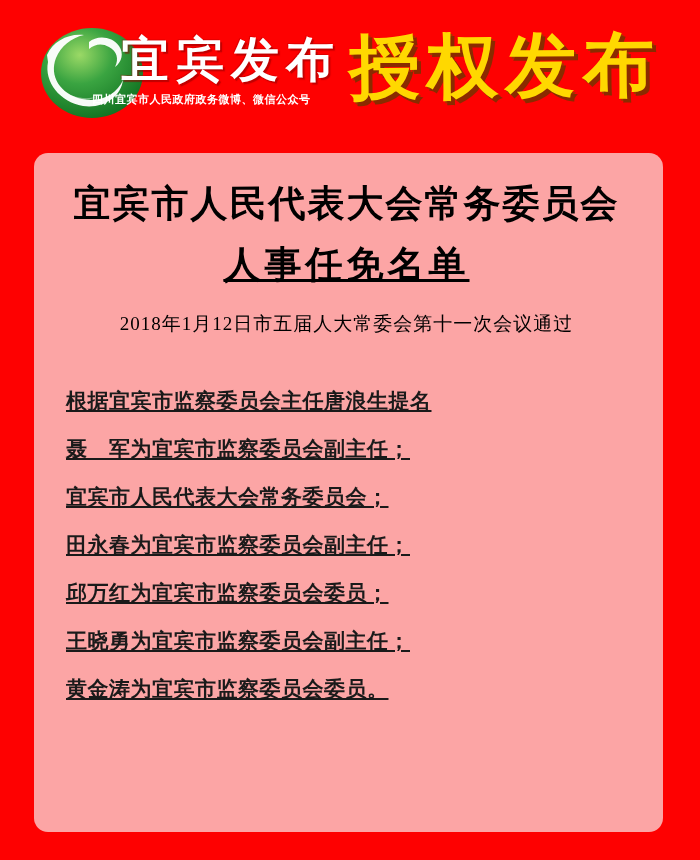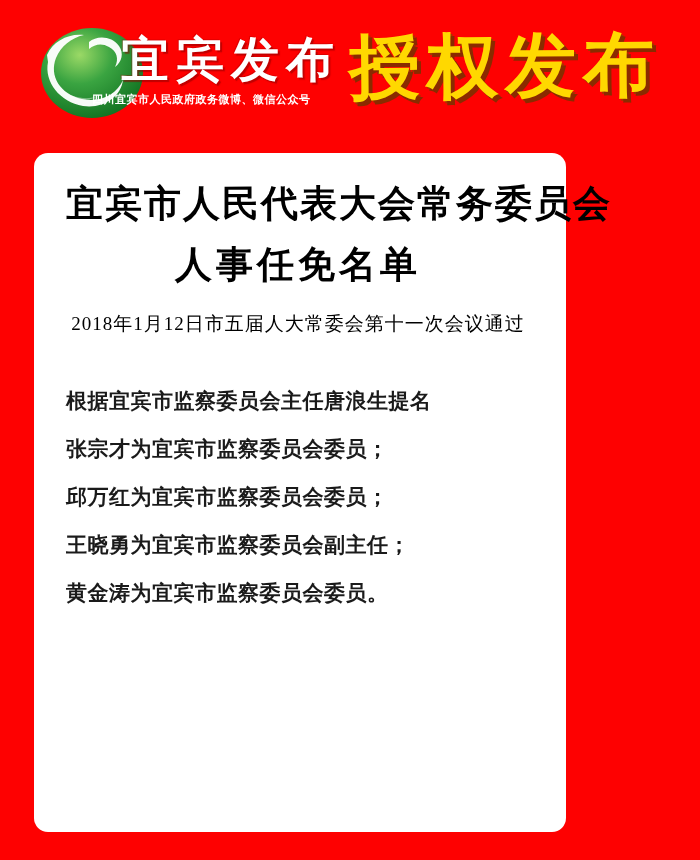--- a/index.html
+++ b/index.html
@@ -59,39 +59,40 @@
     letter-spacing: 7px;
     white-space: nowrap;
     text-shadow: 4px 4px 0 #8a2b00, 2px 2px 0 #a33700;
     transform: rotate(-0.5deg);
   }
 
   
   .card {
     position: absolute;
     left: 34px; top: 153px;
-    width: 532px; height: 679px;
-    background: #ffffff;
+    width: 629px; height: 679px;
+    background: #fca5a5;
     border-radius: 14px;
     box-sizing: border-box;
     padding: 32px 36px 0 32px;
   }
   .doc-title {
     text-align: center;
     color: #000000;
     font-size: 37px;
     font-weight: bold;
     line-height: 1;
     margin: 0;
     letter-spacing: 2px;
     white-space: nowrap;
   }
   .doc-title.line2 {
     margin-top: 24px;
     letter-spacing: 4px;
+    text-decoration: underline;
   }
   .doc-subtitle {
     text-align: center;
     color: #000000;
     font-size: 19px;
     font-weight: 400;
     font-family: "Liberation Serif", serif;
     margin-top: 28px;
     letter-spacing: 1px;
     white-space: nowrap;
@@ -100,20 +101,21 @@
     margin-top: 40px;
   }
   .doc-body p {
     margin: 0;
     font-size: 21px;
     line-height: 48px;
     font-weight: 600;
     color: #1a1a1a;
     letter-spacing: 0.5px;
     white-space: pre-wrap;
+    text-decoration: underline;
   }
 </style>
 </head>
 <body>
 
 <div class="header">
 
   <svg class="logo-icon" viewBox="0 0 104 92" xmlns="http://www.w3.org/2000/svg" aria-hidden="true">
     <defs>
       <radialGradient id="ballGrad" cx="38%" cy="30%" r="80%">
@@ -136,18 +138,20 @@
   <div class="banner-label">授权发布</div>
 </div>
 
 <div class="card">
   <div class="doc-title line1">宜宾市人民代表大会常务委员会</div>
   <div class="doc-title line2">人事任免名单</div>
   <div class="doc-subtitle">2018年1月12日市五届人大常委会第十一次会议通过</div>
 
   <div class="doc-body">
     <p>根据宜宾市监察委员会主任唐浪生提名</p>
-    <p>张宗才为宜宾市监察委员会委员；</p>
+    <p>聂　军为宜宾市监察委员会副主任；</p>
+    <p>宜宾市人民代表大会常务委员会；</p>
+    <p>田永春为宜宾市监察委员会副主任；</p>
     <p>邱万红为宜宾市监察委员会委员；</p>
     <p>王晓勇为宜宾市监察委员会副主任；</p>
     <p>黄金涛为宜宾市监察委员会委员。</p>
   </div>
 </div>
 
 </body></html>

